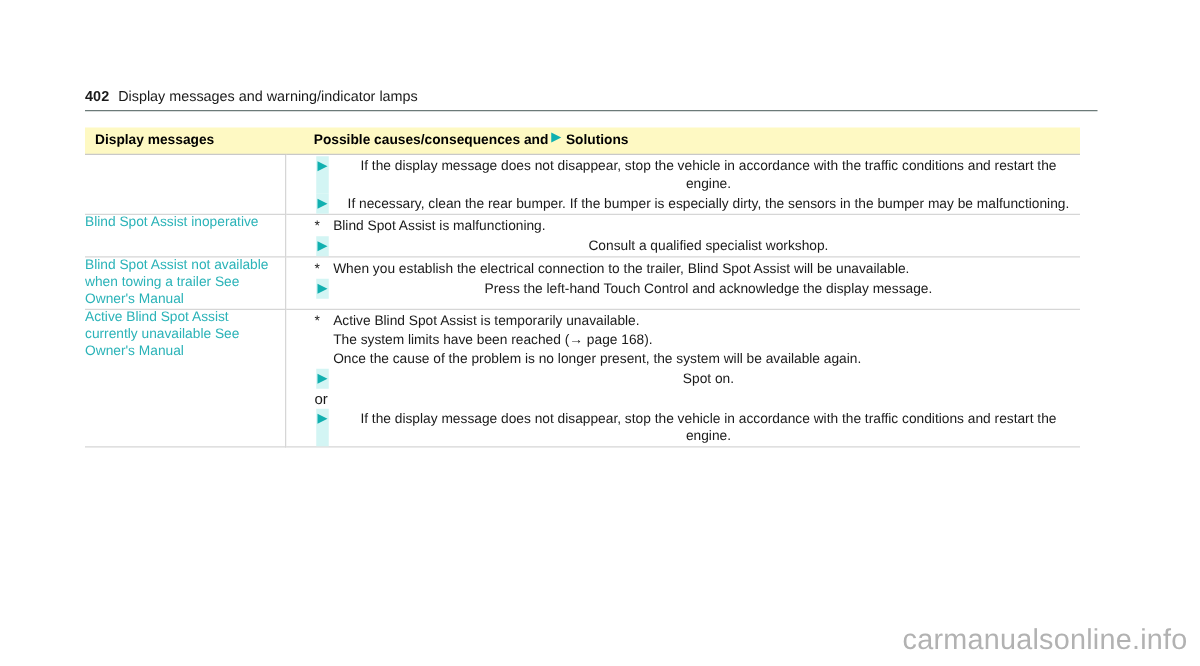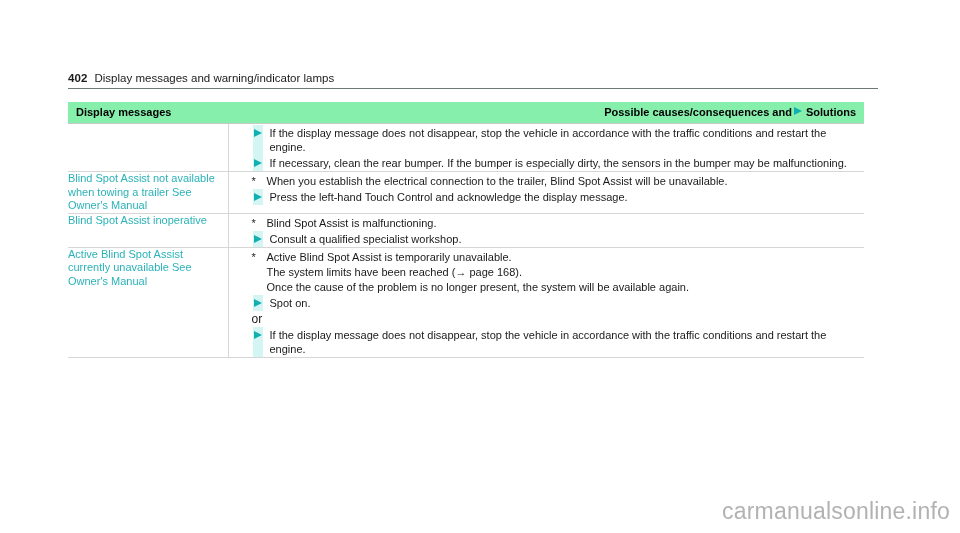--- a/index.html
+++ b/index.html
@@ -62,34 +62,34 @@
   }
   .tbl td, .tbl th {
     vertical-align: top;
     padding: 0;
     border: 0;
   }
   .col-left  { width: 160px; }
   .col-right { width: 636px; }
 
   .thead-row td {
-    background: #86efac;
+    background: #fef9c3;
     border-bottom: 1px solid #c9c9c9;
     height: 21px;
     margin-top: 11px;
   }
   .th-cell {
     font-size: 11px;
     font-weight: bold;
     color: #000000;
     padding: 4px 8px 4px 8px;
     line-height: 13px;
     white-space: nowrap;
   }
-  .th-cell.right-head { padding-left: 23px; text-align: right; }
+  .th-cell.right-head { padding-left: 23px; }
 
   .body-row > td {
     border-bottom: 1px solid #d6d6d6;
   }
   .body-row > td.cell-left {
     border-right: 1px solid #d6d6d6;
   }
 
   .cell-left {
     padding: 7px 10px 8px 8px;
@@ -136,20 +136,21 @@
     font-size: 12px;
     line-height: 14px;
   }
 
   
   .solution {
     display: block;
     position: relative;
     padding-left: 41px;
     margin: 2px 0 1px 0;
+    text-align: center;
   }
   .solution .strip {
     position: absolute;
     left: 24px;
     top: -1px;
     bottom: -1px;
     width: 10px;
     background: #d3f5f4;
   }
   .solution .tri {
@@ -229,41 +230,41 @@
             </div>
             <div class="solution">
               <span class="strip"></span>
               <span class="tri"></span>
               <span class="sol-text">If necessary, clean the rear bumper. If the bumper is especially dirty, the sensors in the bumper may be malfunctioning.</span>
             </div>
           </td>
         </tr>
         <tr class="body-row">
           <td class="cell-left">
+            <span class="msg">Blind Spot Assist inoperative</span>
+          </td>
+          <td class="cell-right">
+            <div class="cause"><span class="ast">*</span><span>Blind Spot Assist is malfunctioning.</span></div>
+            <div class="solution">
+              <span class="strip"></span>
+              <span class="tri"></span>
+              <span class="sol-text">Consult a qualified specialist workshop.</span>
+            </div>
+          </td>
+        </tr>
+        <tr class="body-row">
+          <td class="cell-left">
             <span class="msg">Blind Spot Assist not available when towing a trailer See Owner's Manual</span>
           </td>
           <td class="cell-right">
             <div class="cause"><span class="ast">*</span><span>When you establish the electrical connection to the trailer, Blind Spot Assist will be unavailable.</span></div>
             <div class="solution">
               <span class="strip"></span>
               <span class="tri"></span>
               <span class="sol-text">Press the left-hand Touch Control and acknowledge the display message.</span>
-            </div>
-          </td>
-        </tr>
-        <tr class="body-row">
-          <td class="cell-left">
-            <span class="msg">Blind Spot Assist inoperative</span>
-          </td>
-          <td class="cell-right">
-            <div class="cause"><span class="ast">*</span><span>Blind Spot Assist is malfunctioning.</span></div>
-            <div class="solution">
-              <span class="strip"></span>
-              <span class="tri"></span>
-              <span class="sol-text">Consult a qualified specialist workshop.</span>
             </div>
           </td>
         </tr>
         <tr class="body-row">
           <td class="cell-left">
             <span class="msg">Active Blind Spot Assist currently unavailable See Owner's Manual</span>
           </td>
           <td class="cell-right">
             <div class="cause"><span class="ast">*</span><span>Active Blind Spot Assist is temporarily unavailable.</span></div>
             <div class="plain">The system limits have been reached (→ page 168).</div>

